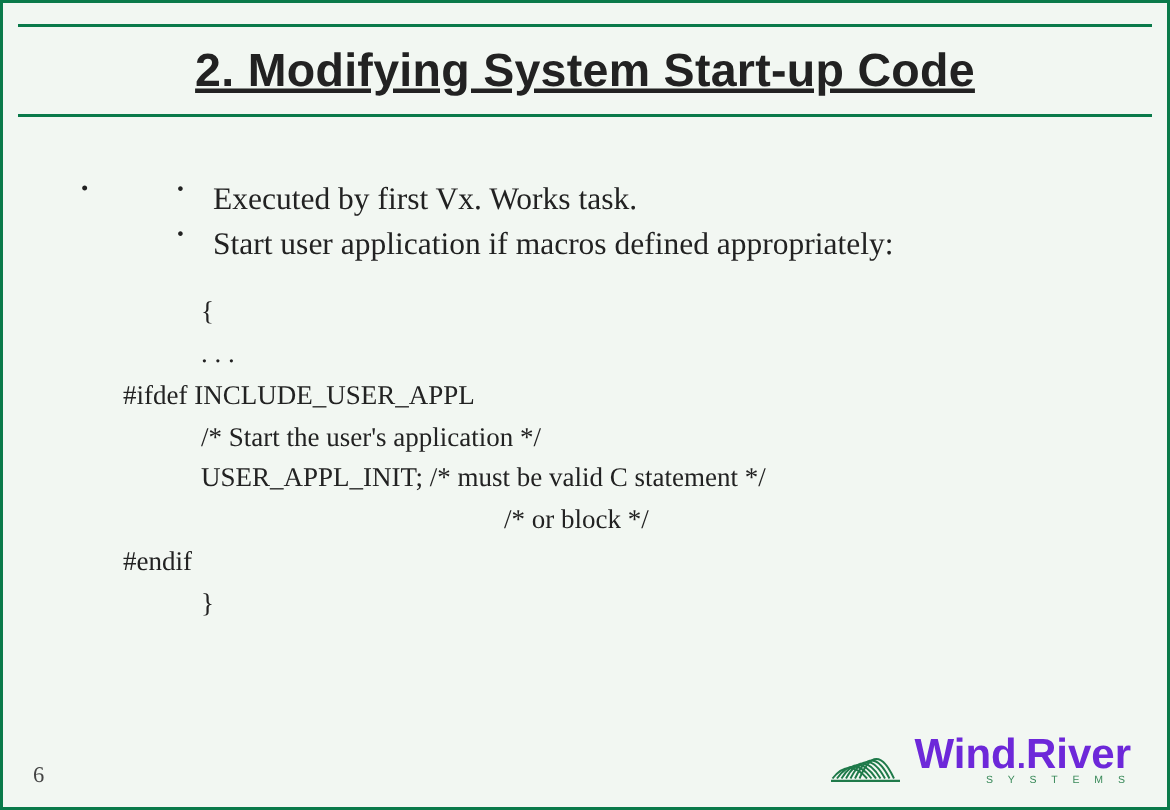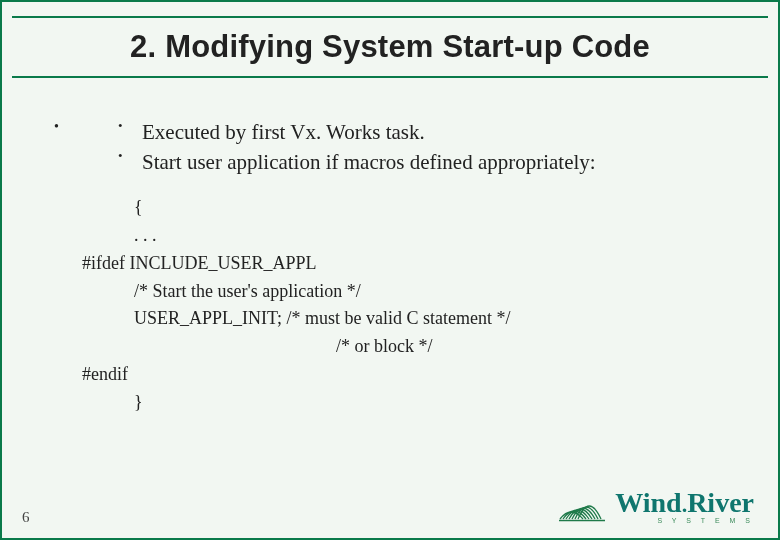--- a/index.html
+++ b/index.html
@@ -24,20 +24,21 @@
     border-right: none;
     display: flex;
     align-items: center;
     justify-content: center;
   }
   .title-text {
     font-family: Arial, Helvetica, sans-serif;
     font-weight: 700;
     font-size: 31px;
     letter-spacing: 0.2px;
+    text-decoration: underline;
   }
   .content {
     position: absolute;
     top: 96px;
     left: 40px;
     right: 40px;
   }
   .outer-list {
     font-size: 21px;
     line-height: 1.45;
@@ -98,24 +99,24 @@
     bottom: 14px;
     display: flex;
     align-items: center;
     gap: 10px;
   }
   .logo-mark {
     width: 46px;
     height: 34px;
   }
   .logo-text {
-    font-family: Liberation Serif, serif;
+    font-family: Liberation Sans, sans-serif;
     font-size: 28px;
     font-weight: 600;
-    color: #0f766e;
+    color: #6d28d9;
   }
   .logo-text .dot { font-size: 22px; }
   .logo-sub {
     font-family: Arial, sans-serif;
     font-size: 7px;
     letter-spacing: 4px;
     color: #3a8a5a;
     text-align: right;
     margin-top: -2px;
   }

